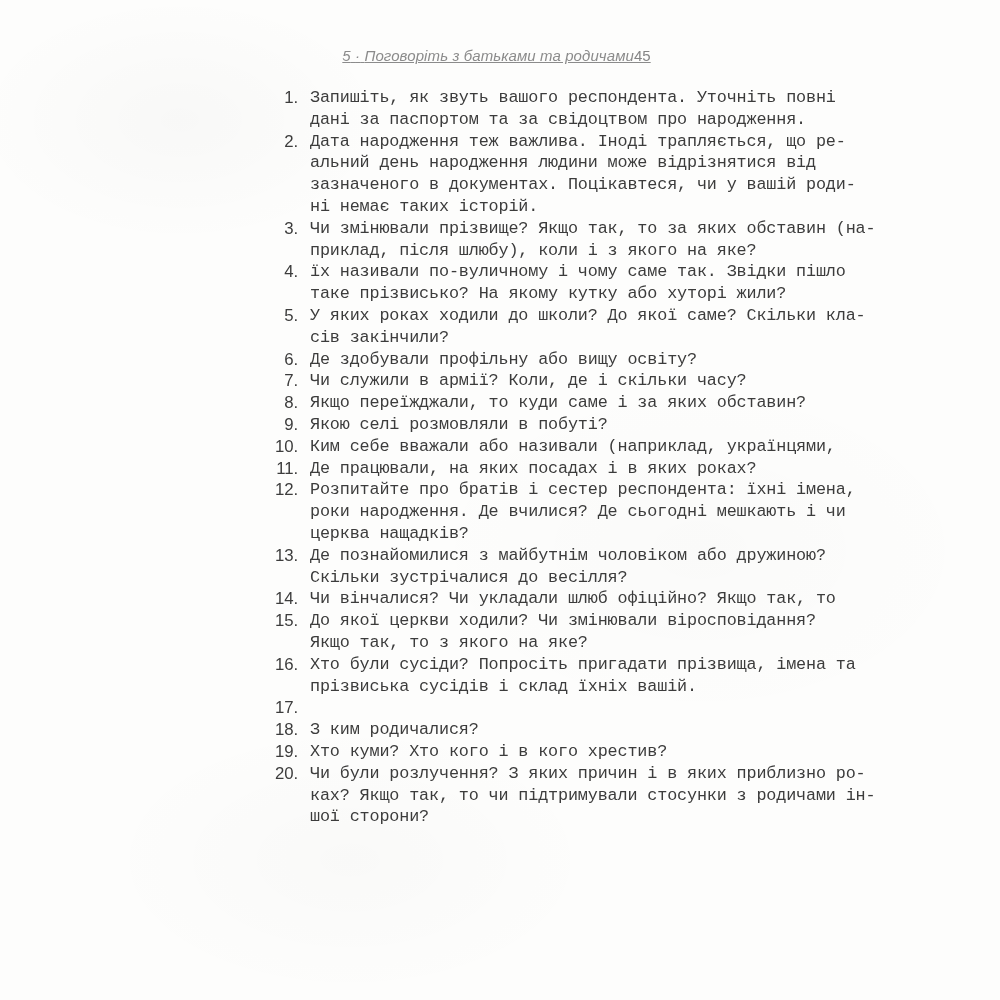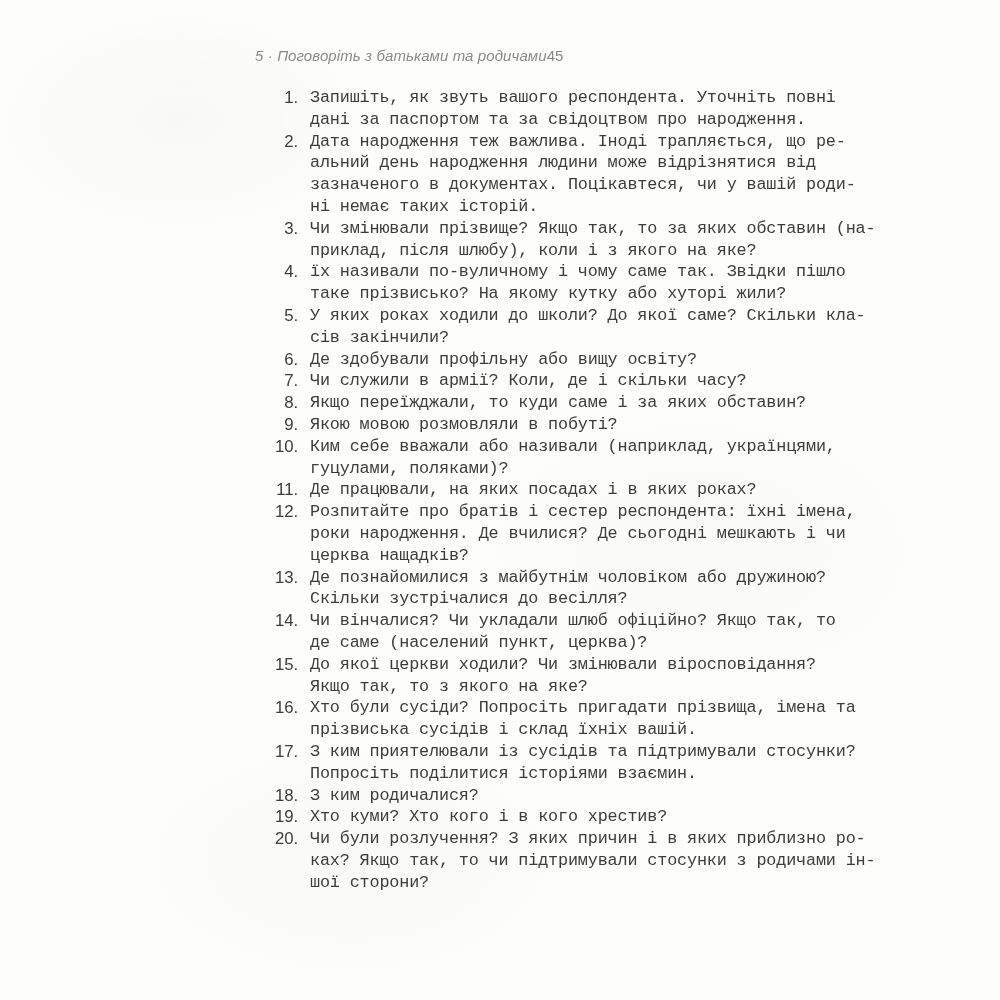--- a/index.html
+++ b/index.html
@@ -18,24 +18,25 @@
       #fdfdfc;
     font-family: "Liberation Sans", sans-serif;
     color: #3c3c3c;
   }
   .running-header {
     position: absolute;
     top: 47px;
     left: 255px;
     width: 483px;
     display: flex;
-    justify-content: flex-start;
+    justify-content: center;
     align-items: baseline;
     font-size: 15px;
     color: #8b8b8b;
+    text-decoration: underline;
   }
   .chapter {
     font-style: italic;
     letter-spacing: 0.1px;
   }
   .page-number {
     font-style: normal;
     color: #858585;
   }
   .questions {
@@ -130,28 +131,27 @@
       </div>
       <div class="q-row">
         <div class="q-num">8.</div>
         <div class="q-text">
           <div class="q-line">Якщо переїжджали, то куди саме і за яких обставин?</div>
         </div>
       </div>
       <div class="q-row">
         <div class="q-num">9.</div>
         <div class="q-text">
-          <div class="q-line">Якою мовою розмовляли в побуті?</div>
+          <div class="q-line">Якою селі розмовляли в побуті?</div>
         </div>
       </div>
       <div class="q-row">
         <div class="q-num">10.</div>
         <div class="q-text">
           <div class="q-line">Ким себе вважали або називали (наприклад, українцями,</div>
-          <div class="q-line">гуцулами, поляками)?</div>
         </div>
       </div>
       <div class="q-row">
         <div class="q-num">11.</div>
         <div class="q-text">
           <div class="q-line">Де працювали, на яких посадах і в яких роках?</div>
         </div>
       </div>
       <div class="q-row">
         <div class="q-num">12.</div>
@@ -165,43 +165,38 @@
         <div class="q-num">13.</div>
         <div class="q-text">
           <div class="q-line">Де познайомилися з майбутнім чоловіком або дружиною?</div>
           <div class="q-line">Скільки зустрічалися до весілля?</div>
         </div>
       </div>
       <div class="q-row">
         <div class="q-num">14.</div>
         <div class="q-text">
           <div class="q-line">Чи вінчалися? Чи укладали шлюб офіційно? Якщо так, то</div>
-          <div class="q-line">де саме (населений пункт, церква)?</div>
         </div>
       </div>
       <div class="q-row">
         <div class="q-num">15.</div>
         <div class="q-text">
           <div class="q-line">До якої церкви ходили? Чи змінювали віросповідання?</div>
           <div class="q-line">Якщо так, то з якого на яке?</div>
         </div>
       </div>
       <div class="q-row">
         <div class="q-num">16.</div>
         <div class="q-text">
           <div class="q-line">Хто були сусіди? Попросіть пригадати прізвища, імена та</div>
           <div class="q-line">прізвиська сусідів і склад їхніх вашій.</div>
         </div>
       </div>
       <div class="q-row">
         <div class="q-num">17.</div>
-        <div class="q-text">
-          <div class="q-line">З ким приятелювали із сусідів та підтримували стосунки?</div>
-          <div class="q-line">Попросіть поділитися історіями взаємин.</div>
-        </div>
       </div>
       <div class="q-row">
         <div class="q-num">18.</div>
         <div class="q-text">
           <div class="q-line">З ким родичалися?</div>
         </div>
       </div>
       <div class="q-row">
         <div class="q-num">19.</div>
         <div class="q-text">

